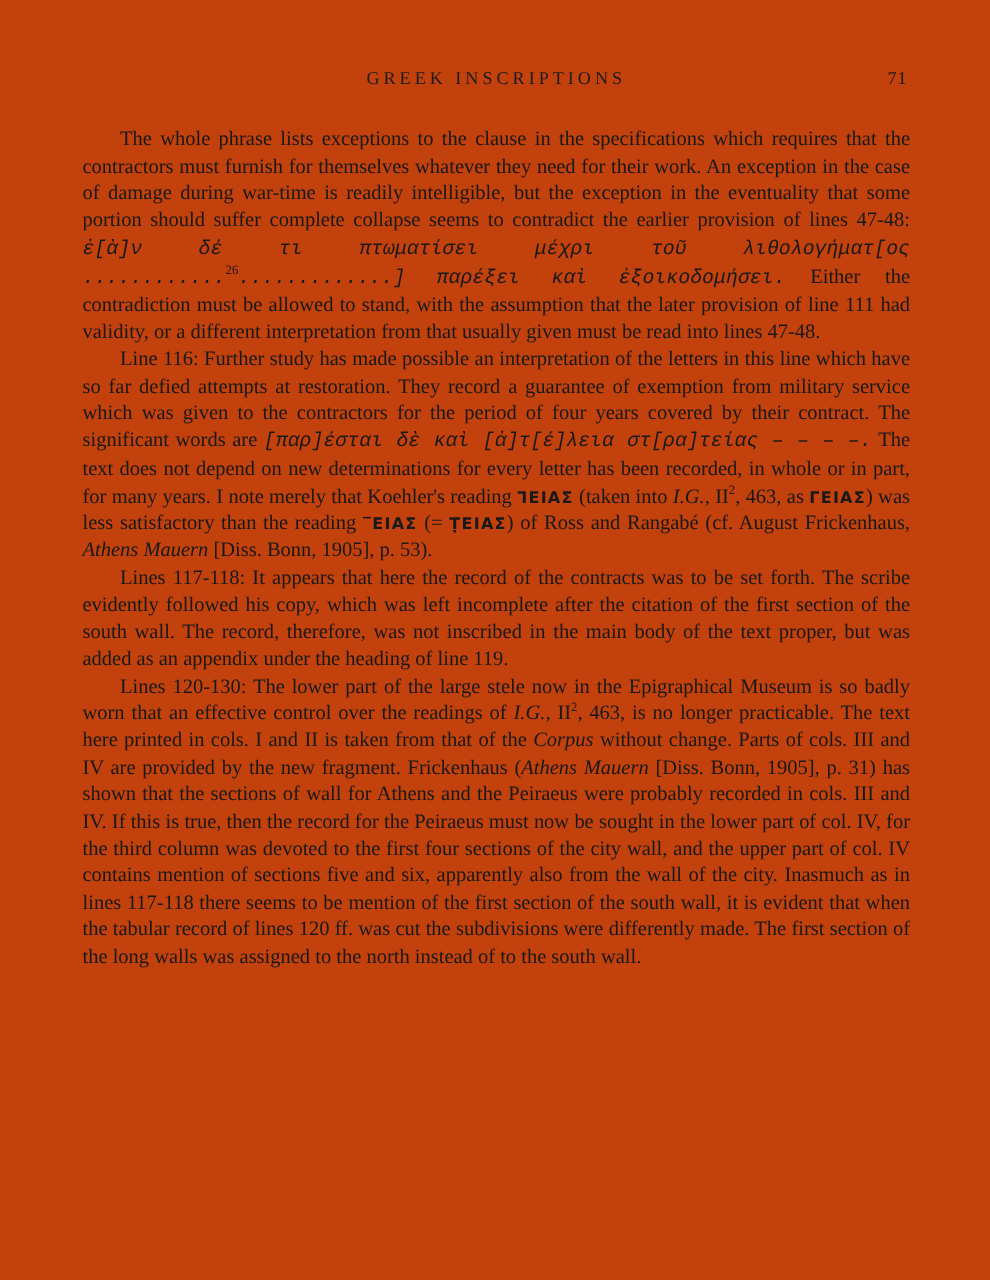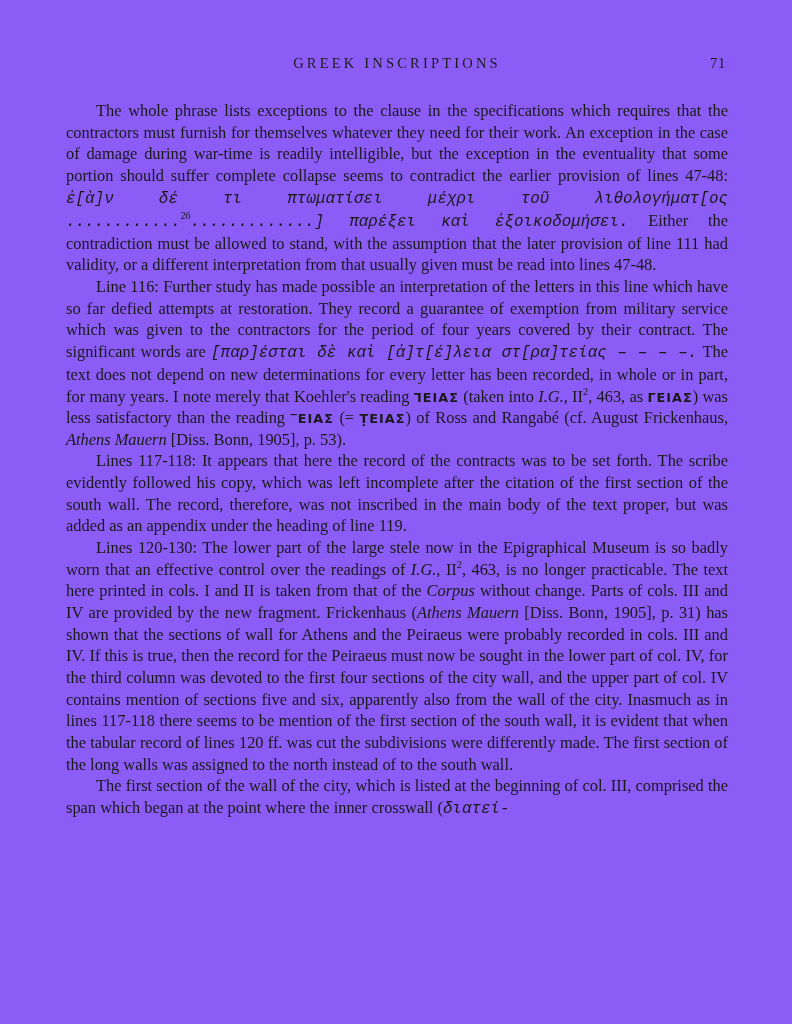--- a/index.html
+++ b/index.html
@@ -6,21 +6,21 @@
     margin: 0;
     padding: 0;
     background: #e9e7e2;
   }
   .page {
     position: relative;
     width: 792px;
     height: 1024px;
     margin: 0 auto;
     box-sizing: border-box;
-    background: #8b5cf6;
+    background: #c2410c;
     color: #191919;
     font-family: "Liberation Serif", serif;
     font-size: 16.4px;
     line-height: 1.32;
     padding: 54px 64px 40px 66px;
     overflow: hidden;
   }
   .header {
     position: relative;
     height: 22px;
@@ -77,15 +77,14 @@
 <div class="page">
   <div class="header">
     <span class="running-title">GREEK  INSCRIPTIONS</span>
     <span class="page-number">71</span>
   </div>
   <div class="body-text">
       <p><span>The whole phrase lists exceptions to the clause in the specifications which requires that the contractors must furnish for themselves whatever they need for their work. An exception in the case of damage during war-time is readily intelligible, but the exception in the eventuality that some portion should suffer complete collapse seems to contradict the earlier provision of lines 47-48: </span><span class="gk">ἐ[ὰ]ν δέ τι πτωματίσει μέχρι τοῦ λιθολογήματ[ος ............</span><sup class="s">26</sup><span class="gk">.............] παρέξει καὶ ἐξοικοδομήσει.</span><span> Either the contradiction must be allowed to stand, with the assumption that the later provision of line 111 had validity, or a different interpretation from that usually given must be read into lines 47-48.</span></p>
       <p><span>Line 116: Further study has made possible an interpretation of the letters in this line which have so far defied attempts at restoration. They record a guarantee of exemption from military service which was given to the contractors for the period of four years covered by their contract. The significant words are </span><span class="gk">[παρ]έσται δὲ καὶ [ἀ]τ[έ]λεια στ[ρα]τείας – – – –.</span><span> The text does not depend on new determinations for every letter has been recorded, in whole or in part, for many years. I note merely that Koehler's reading </span><span class="epi">ᒣEIAΣ</span><span> (taken into </span><span class="it">I.G.</span><span>, II</span><sup class="s">2</sup><span>, 463, as </span><span class="epi">ΓEIAΣ</span><span>) was less satisfactory than the reading </span><span class="epi">‾EIAΣ</span><span> (= </span><span class="epi">ṬEIAΣ</span><span>) of Ross and Rangabé (cf. August Frickenhaus, </span><span class="it">Athens Mauern</span><span> [Diss. Bonn, 1905], p. 53).</span></p>
       <p><span>Lines 117-118: It appears that here the record of the contracts was to be set forth. The scribe evidently followed his copy, which was left incomplete after the citation of the first section of the south wall. The record, therefore, was not inscribed in the main body of the text proper, but was added as an appendix under the heading of line 119.</span></p>
       <p><span>Lines 120-130: The lower part of the large stele now in the Epigraphical Museum is so badly worn that an effective control over the readings of </span><span class="it">I.G.</span><span>, II</span><sup class="s">2</sup><span>, 463, is no longer practicable. The text here printed in cols. I and II is taken from that of the </span><span class="it">Corpus</span><span> without change. Parts of cols. III and IV are provided by the new fragment. Frickenhaus (</span><span class="it">Athens Mauern</span><span> [Diss. Bonn, 1905], p. 31) has shown that the sections of wall for Athens and the Peiraeus were probably recorded in cols. III and IV. If this is true, then the record for the Peiraeus must now be sought in the lower part of col. IV, for the third column was devoted to the first four sections of the city wall, and the upper part of col. IV contains mention of sections five and six, apparently also from the wall of the city. Inasmuch as in lines 117-118 there seems to be mention of the first section of the south wall, it is evident that when the tabular record of lines 120 ff. was cut the subdivisions were differently made. The first section of the long walls was assigned to the north instead of to the south wall.</span></p>
-      <p><span>The first section of the wall of the city, which is listed at the beginning of col. III, comprised the span which began at the point where the inner crosswall (</span><span class="gk">διατεί-</span></p>
     </div>
 </div>
 
 </body></html>

